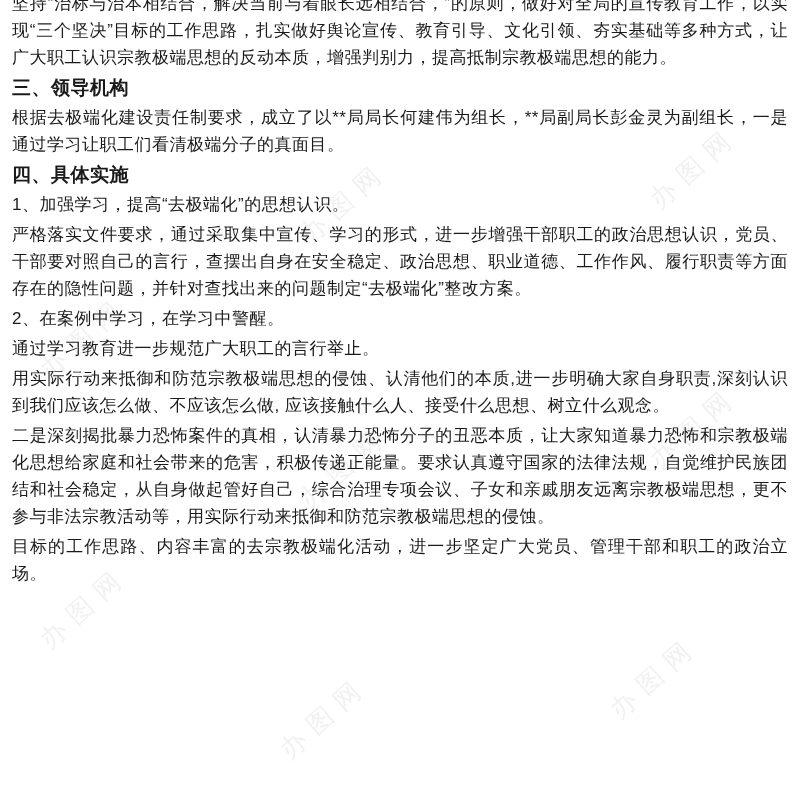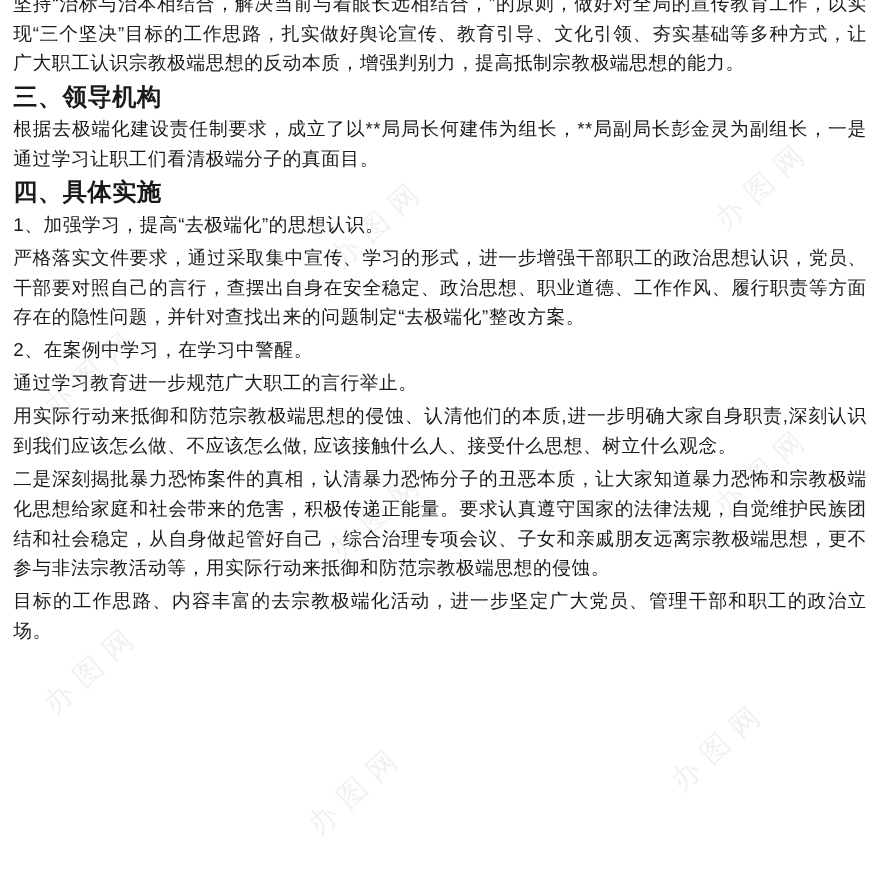--- a/index.html
+++ b/index.html
@@ -25,21 +25,21 @@
     font-size: 17px;
     line-height: 27px;
     margin: 3px 0;
     text-align: justify;
     text-justify: inter-ideograph;
     word-break: break-all;
     letter-spacing: 0.5px;
   }
   .page p.heading {
     font-weight: bold;
-    font-size: 22px;
+    font-size: 19px;
   }
   
   .watermark-layer {
     position: absolute;
     inset: 0;
     z-index: 0;
     pointer-events: none;
     overflow: hidden;
   }
   .watermark-layer span {

